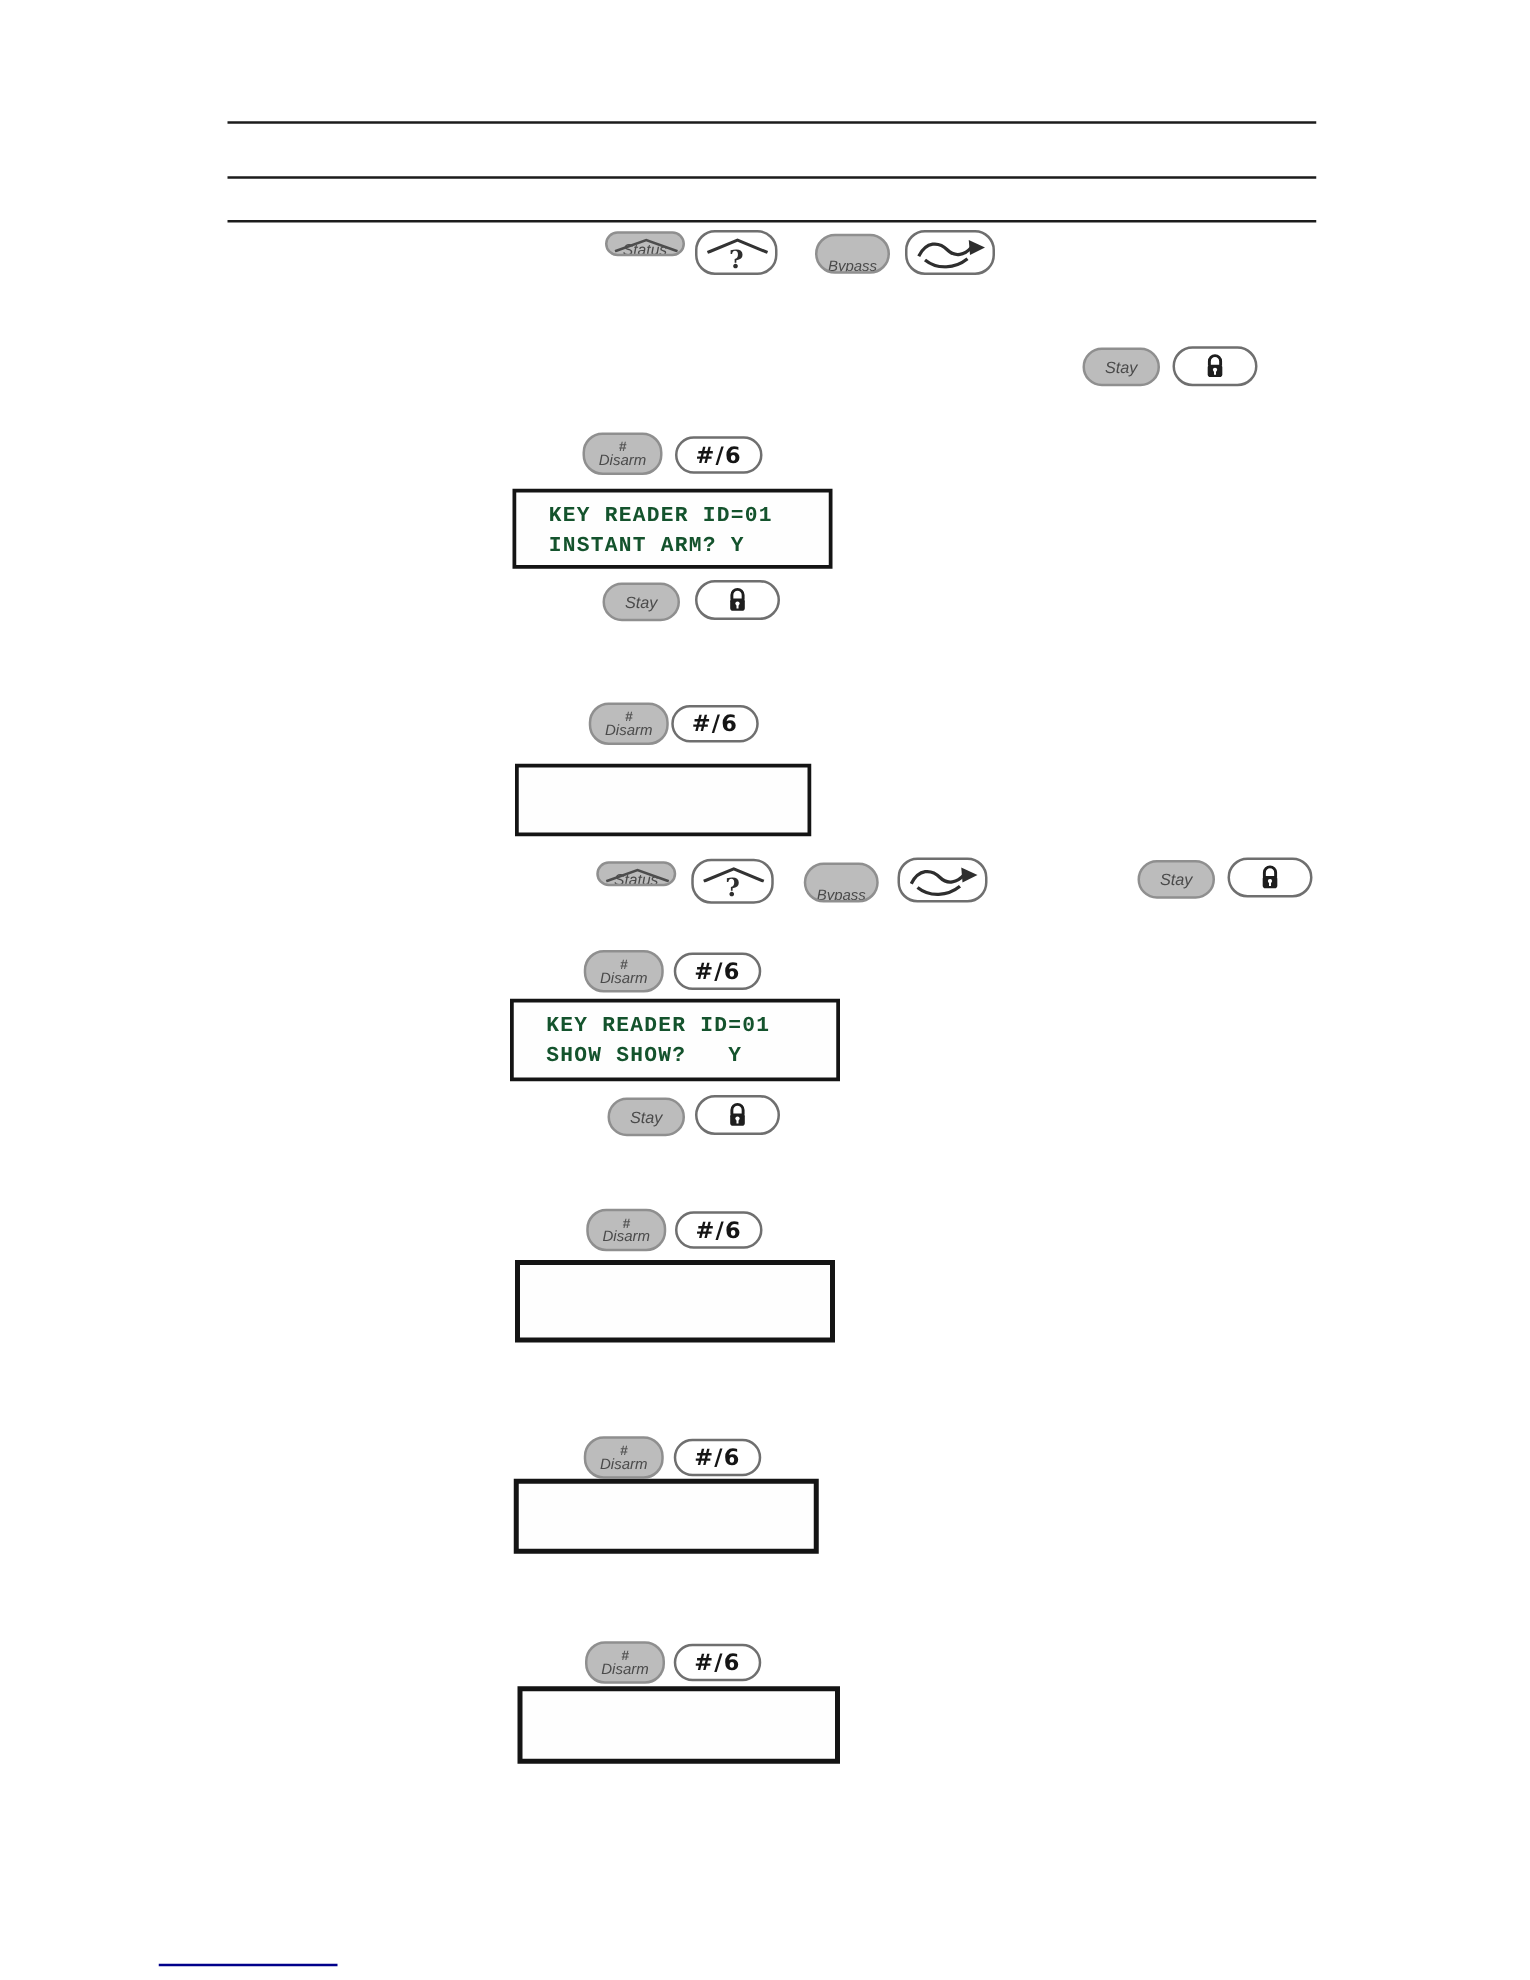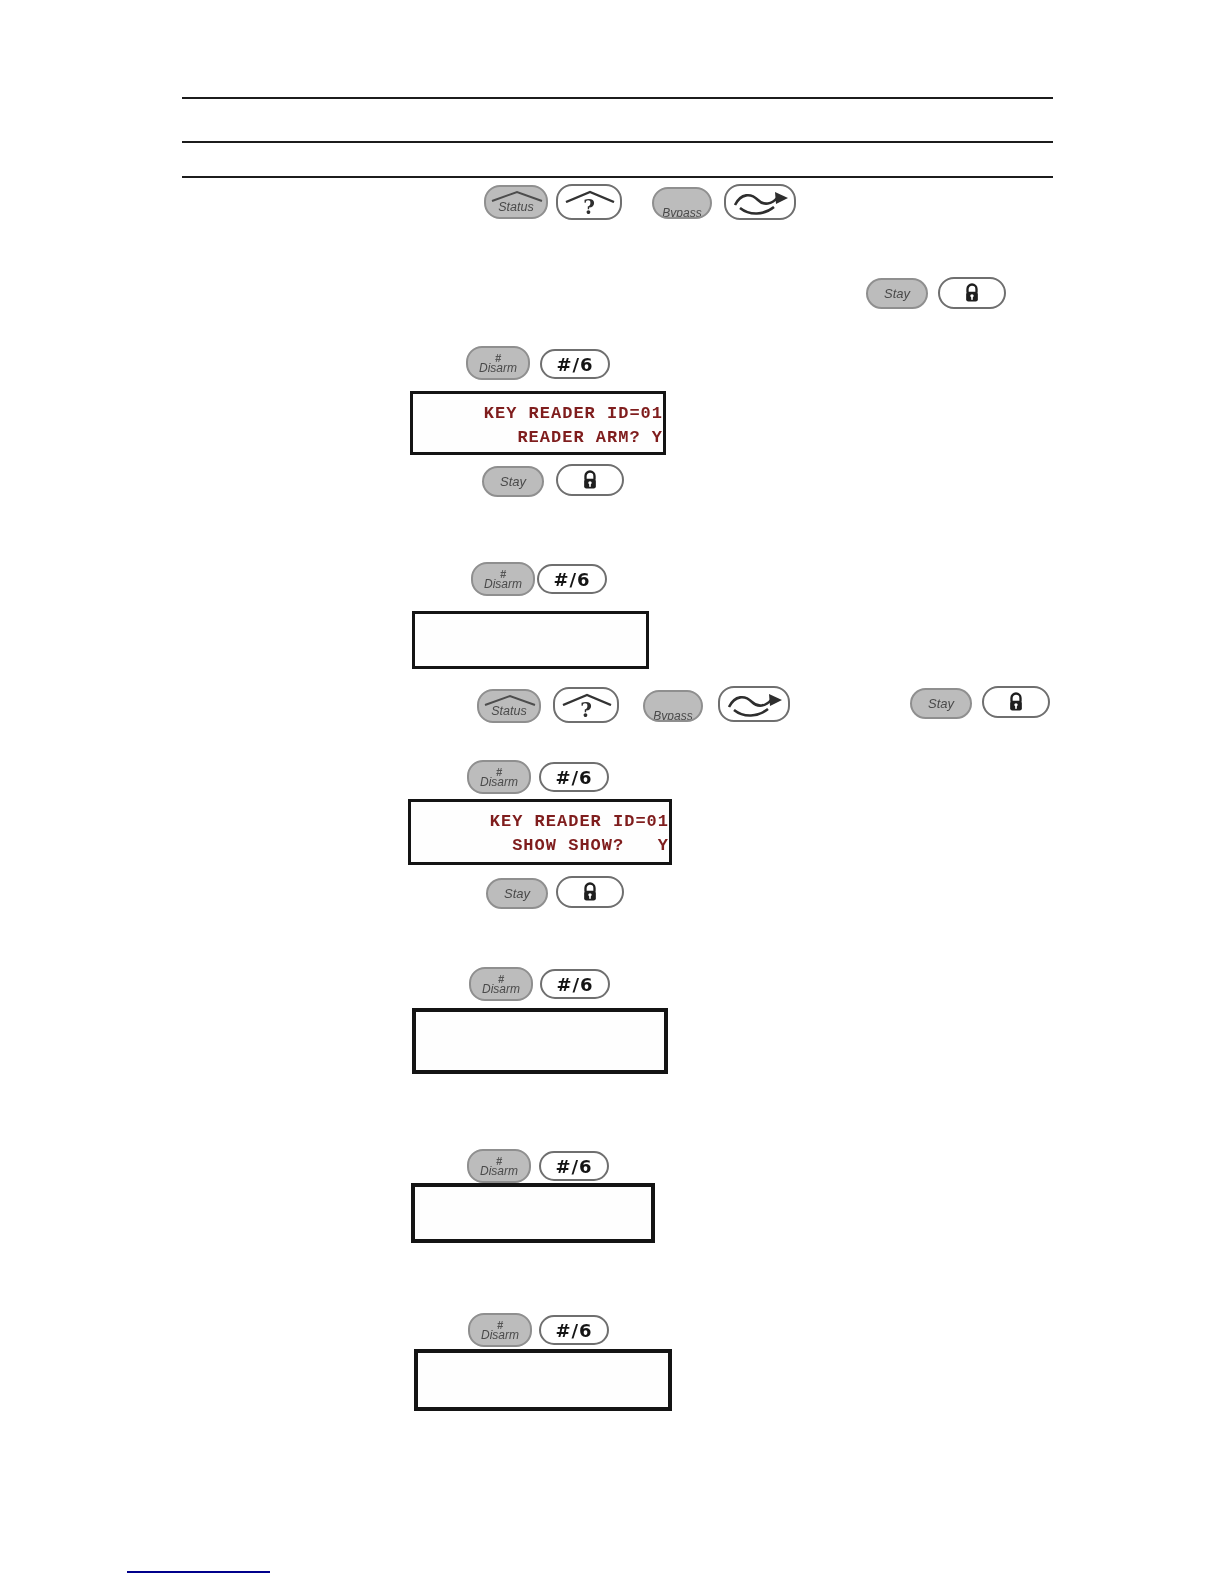--- a/index.html
+++ b/index.html
@@ -5,21 +5,21 @@
   html,body{margin:0;padding:0;background:#fff;}
   .page{position:relative;width:1224px;height:1584px;background:#fff;overflow:hidden;
         font-family:"Liberation Sans",sans-serif;}
   .rule{position:absolute;left:182px;width:871px;height:2px;background:#1c1c1c;}
   .key{position:absolute;box-sizing:border-box;border:2px solid #8e8e8e;border-radius:16px;
        display:flex;align-items:center;justify-content:center;overflow:hidden;}
   .gray{background:#bcbcbc;border-color:#8f8f8f;}
   .white{background:#ffffff;border-color:#6f6f6f;}
   .klabel{font:italic 13px "Liberation Sans",sans-serif;color:#4a4a4a;white-space:nowrap;}
   
-  .k-status{width:64px;height:34px;}
+  .k-status{width:64px;height:20px;}
   .k-status .roof{position:absolute;top:3px;left:4px;}
   .k-status .klabel{margin-top:9px;font-size:12.5px;}
   
   .k-help{width:66px;height:36px;}
   .k-help .roof{position:absolute;top:4px;left:6px;}
   .k-help .qmark{margin-top:9px;font:bold 20px "DejaVu Serif",serif;color:#2e2e2e;line-height:20px;}
   
   .k-bypass{width:60px;height:32px;flex-direction:column;}
   .k-bypass .klabel{font-size:12px;text-decoration:underline;margin-top:18px;}
   .k-bypass .vee{margin-top:-2px;}
@@ -33,22 +33,22 @@
   .k-disarm{width:64px;height:34px;flex-direction:column;}
   .k-disarm .hash{font:italic bold 11px "Liberation Sans",sans-serif;color:#555;line-height:8px;margin-top:3px;}
   .k-disarm .klabel{font-size:12px;line-height:13px;}
   
   .k-hash6{width:70px;height:30px;}
   .k-hash6 .h6{font:bold 18px "DejaVu Sans",sans-serif;color:#151515;letter-spacing:1px;}
   
   .lcd{position:absolute;box-sizing:border-box;background:#fefefe;border:3px solid #141414;
        padding:8px 0 0 26px;}
   .lcd.thick{border-width:4px;}
-  .lcd-line{font:bold 17px "Liberation Mono",monospace;color:#7f1d1d;letter-spacing:1px;
-            line-height:24px;white-space:pre;text-align:right;}
+  .lcd-line{font:bold 17px "Liberation Mono",monospace;color:#14532d;letter-spacing:1px;
+            line-height:24px;white-space:pre;}
   .link-line{position:absolute;height:2px;background:#00008B;cursor:pointer;}
   svg polyline, svg path.stroke{fill:none;}
 </style>
 </head>
 <body>
 
 <div class="page">
 
   <div class="rule" style="top:97px"></div>
   <div class="rule" style="top:141px"></div>
@@ -95,21 +95,21 @@
   <div class="key gray k-disarm" style="left:466px;top:346px">
     <span class="hash">#</span>
     <span class="klabel">Disarm</span>
   </div>
   <div class="key white k-hash6" style="left:540px;top:349px">
     <span class="h6">#/6</span>
   </div>
 
   <div class="lcd" style="left:410px;top:391px;width:256px;height:64px">
     <div class="lcd-line">KEY READER ID=01</div>
-    <div class="lcd-line">READER ARM? Y</div>
+    <div class="lcd-line">INSTANT ARM? Y</div>
   </div>
 
   <div class="key gray k-stay" style="left:482px;top:466px">
     <span class="klabel">Stay</span>
   </div>
   <div class="key white k-lock" style="left:556px;top:464px">
     <svg width="18" height="23" viewBox="0 0 20 24">
       <path d="M5,11 V7 a5,5 0 0 1 10,0 v4" fill="none" stroke="#1e1e1e" stroke-width="2.6"></path>
       <rect x="3.5" y="10" width="13" height="11" rx="2.5" fill="#1e1e1e"></rect>
       <circle cx="10" cy="14.6" r="1.9" fill="#fff"></circle>

